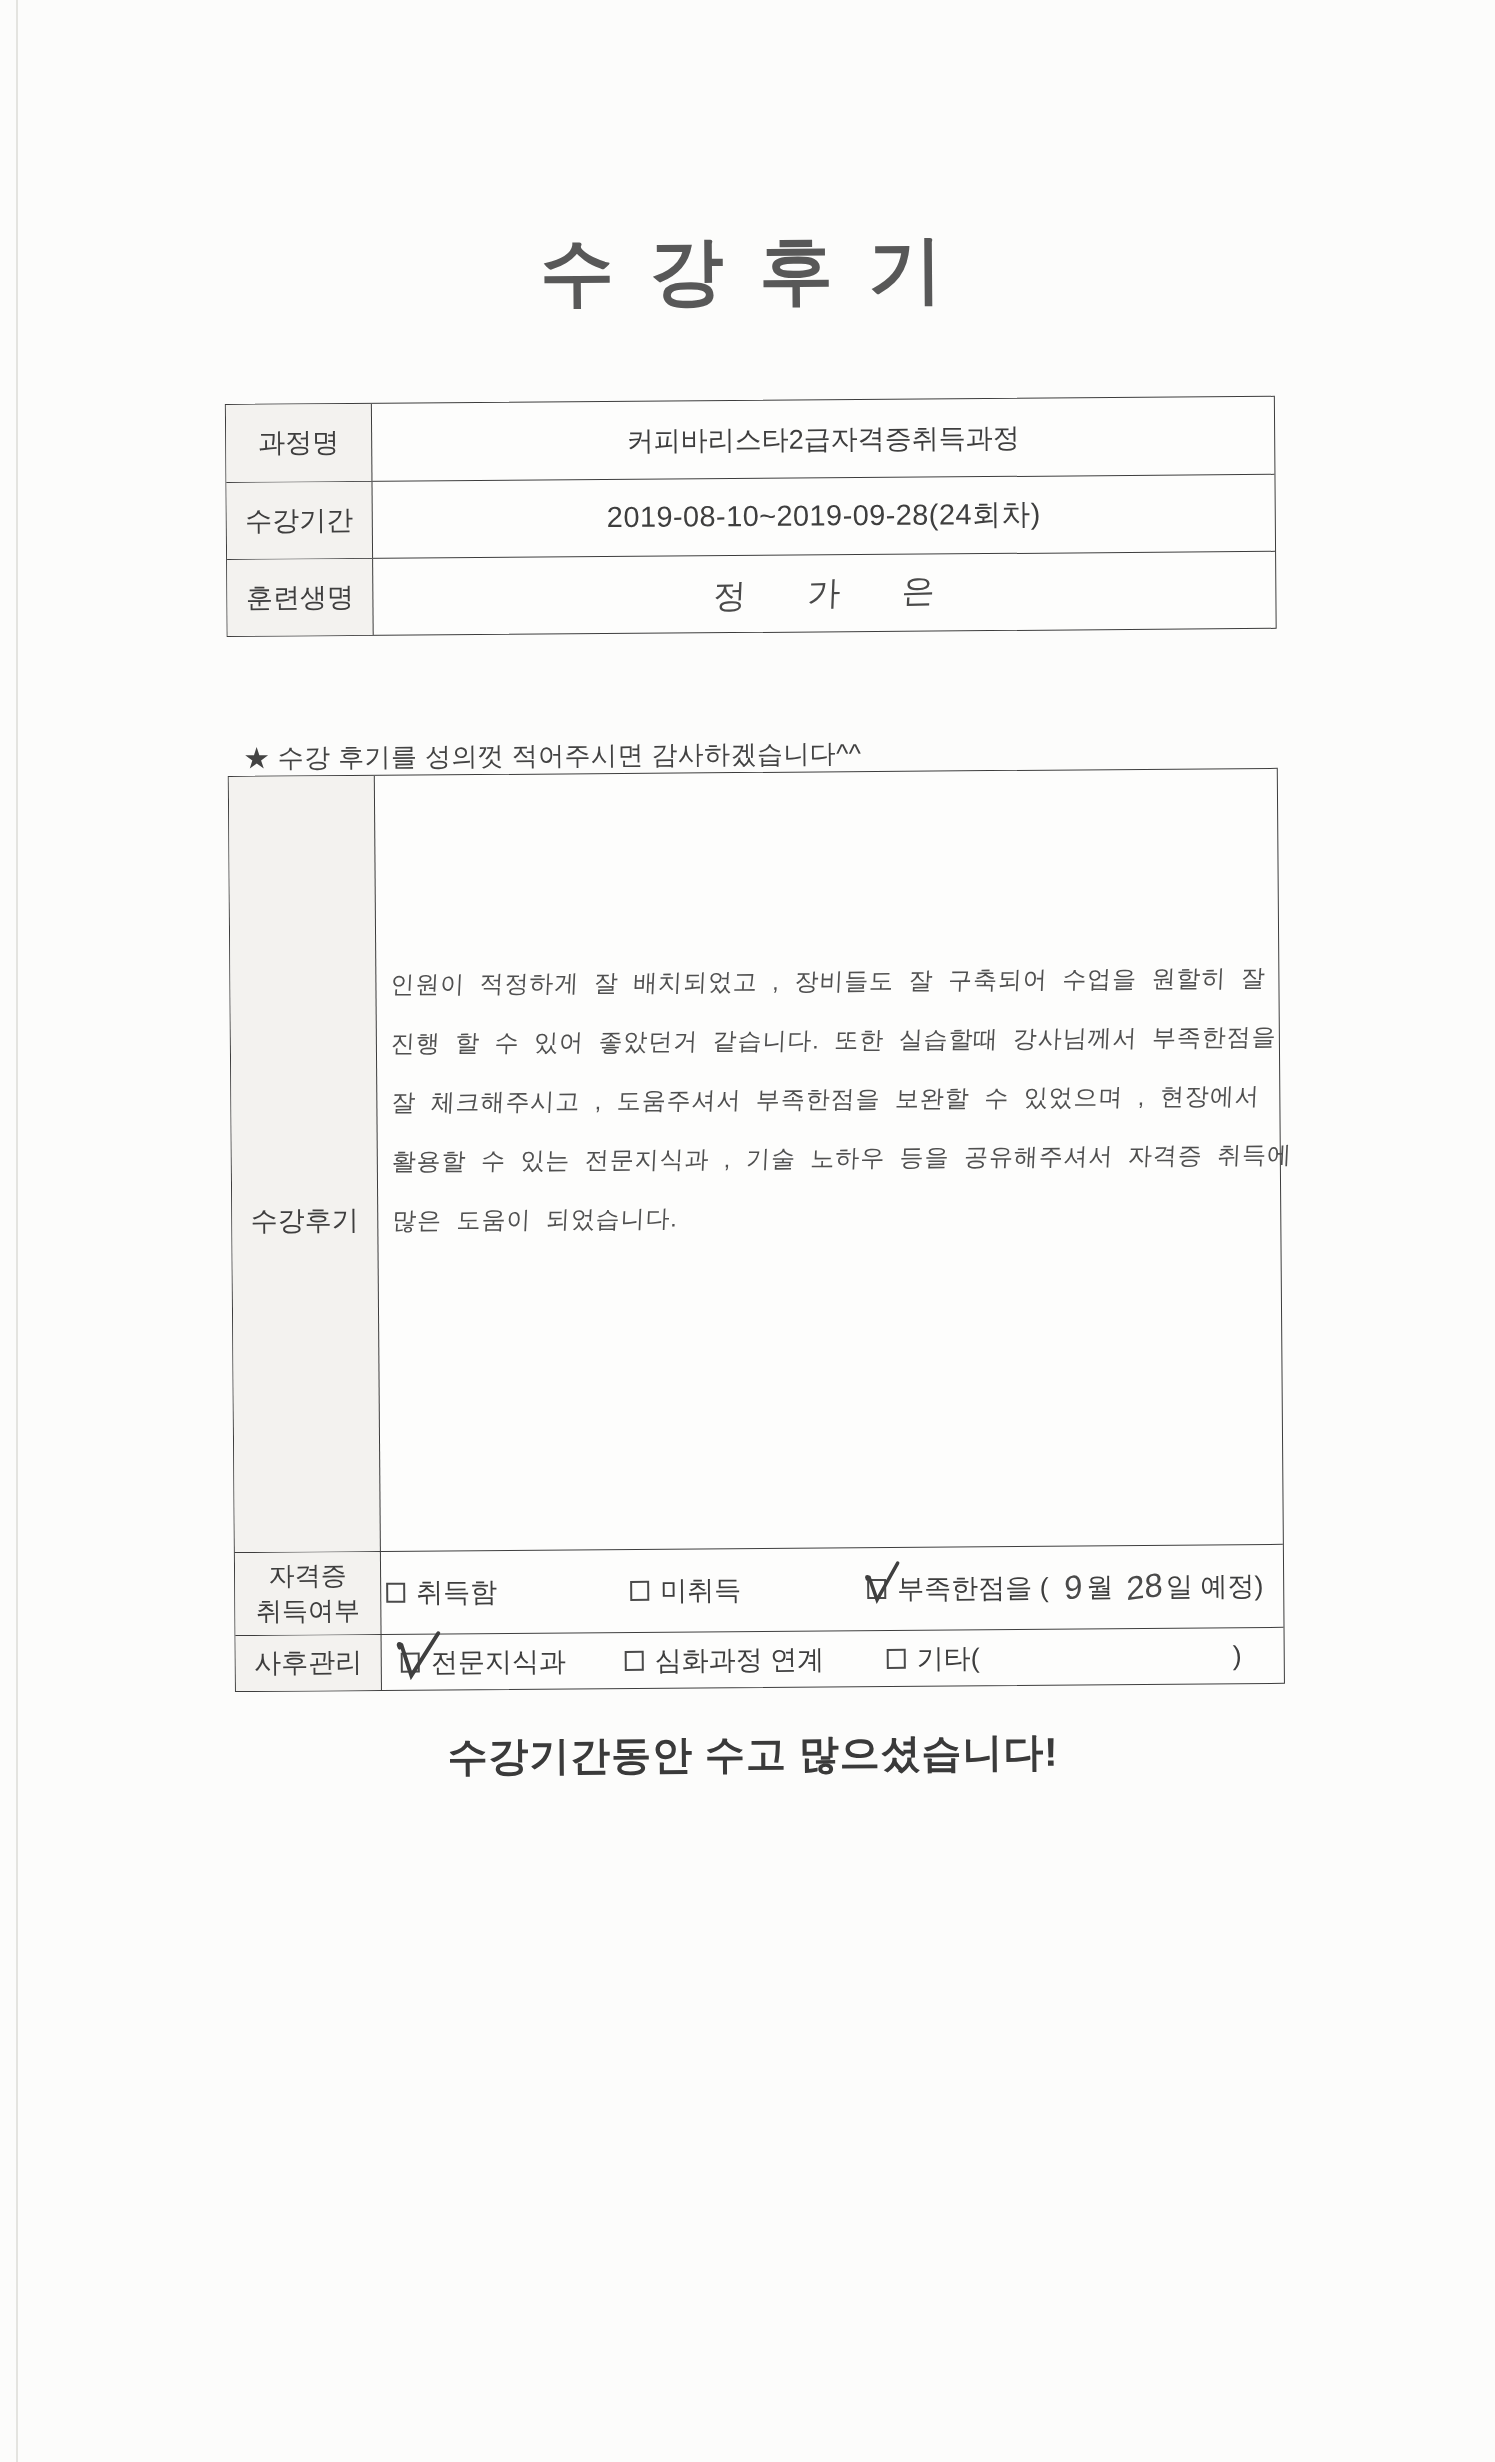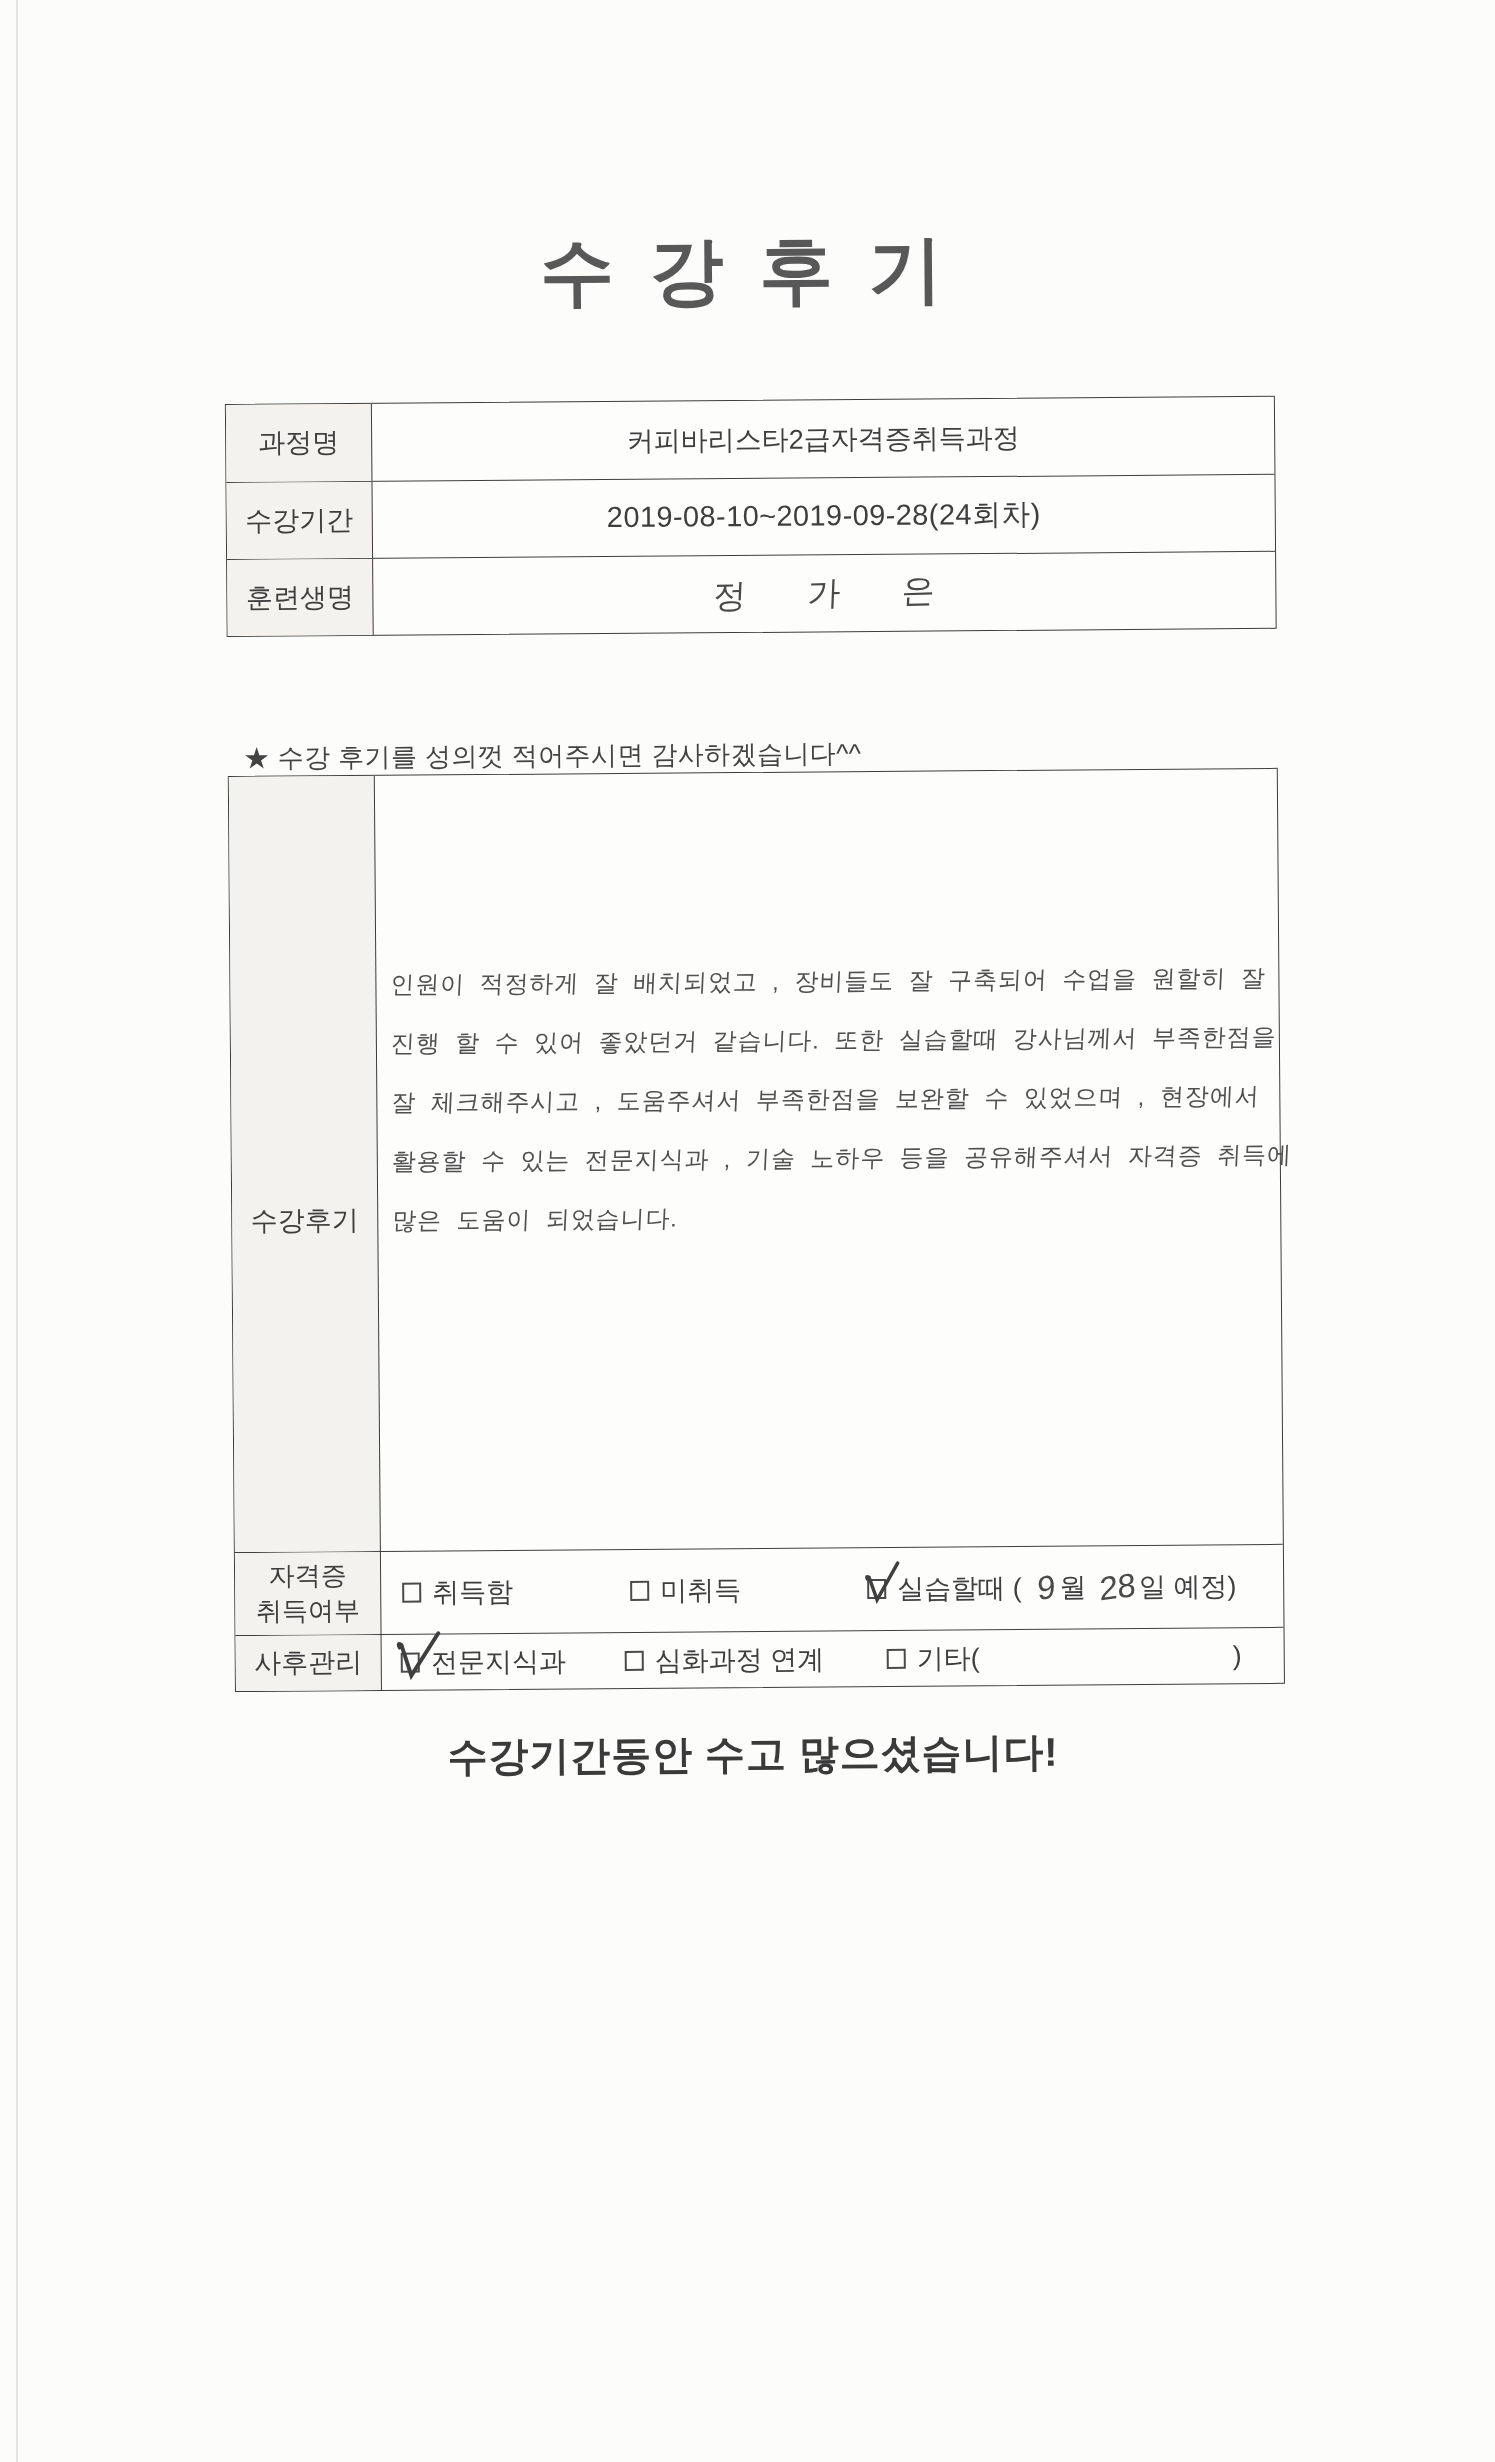--- a/index.html
+++ b/index.html
@@ -206,35 +206,35 @@
           <div class="hw-line">많은 도움이 되었습니다.</div>
         </div>
       </div>
 
       <div class="t-row cert-row">
         <div class="t-label">
           <span>자격증</span>
           <span>취득여부</span>
         </div>
         <div class="t-value">
-          <span class="opt" style="left:21px">
+          <span class="opt" style="left:5px">
             <span class="cbox"></span>
             <span>취득함</span>
           </span>
           <span class="opt" style="left:249px">
             <span class="cbox"></span>
             <span>미취득</span>
           </span>
           <span class="opt" style="left:486px">
             <span class="cbox">
               <svg class="check-svg check-sm" viewBox="0 0 50 54" fill="none" xmlns="http://www.w3.org/2000/svg">
                 <path d="M8 24 Q6 20 10 22 L19 48 L43 6" stroke="#3f3f3f" stroke-width="4" fill="none" stroke-linecap="round"></path>
               </svg>
             </span>
-            <span>실습할때 (</span>
+            <span>부족한점을 (</span>
             <span class="hw hw-digit gap-l">9</span>
             <span>월</span>
             <span class="hw hw-digit gap-m">28</span>
             <span>일 예정)</span>
           </span>
         </div>
       </div>
 
       <div class="t-row after-row">
         <div class="t-label">사후관리</div>

